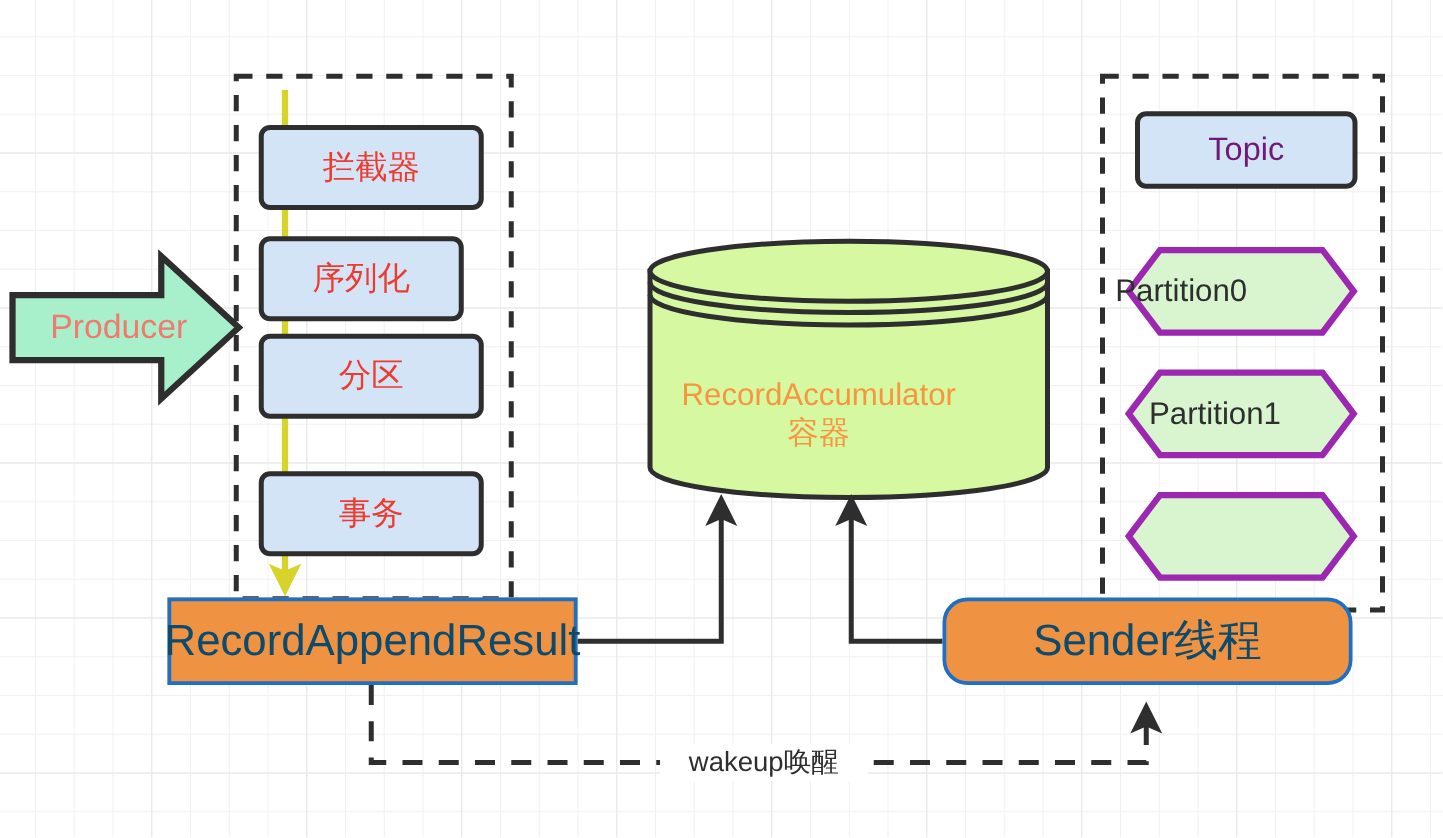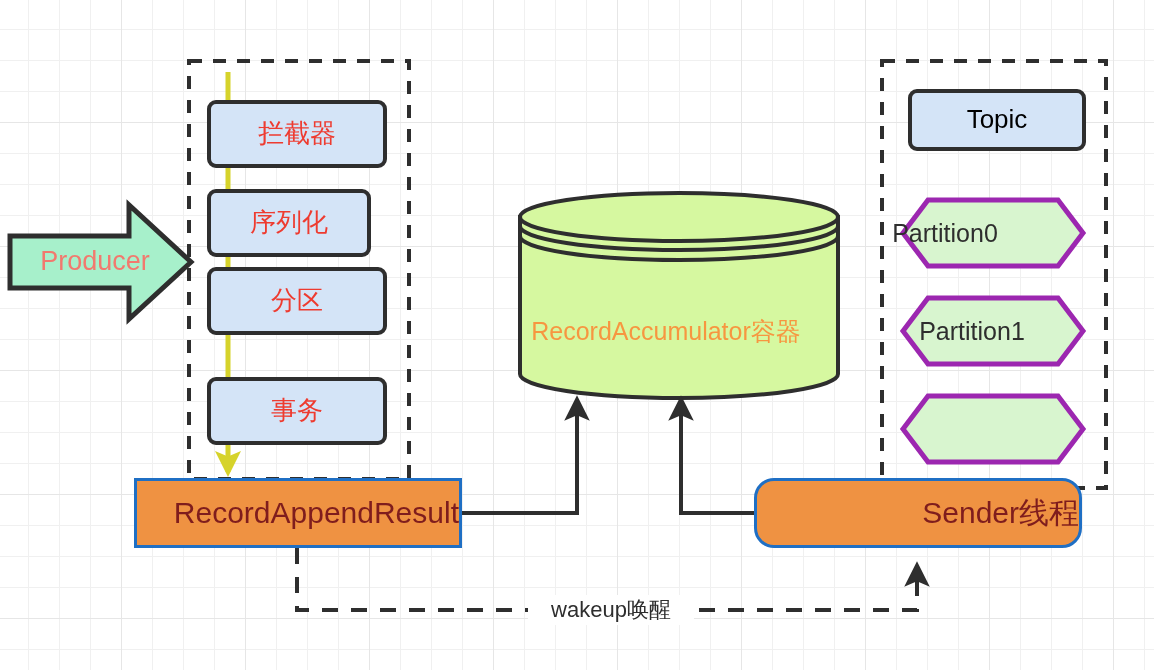--- a/index.html
+++ b/index.html
@@ -53,29 +53,28 @@
     border: 4px solid #2e2e2e;
     border-radius: 9px;
     color: #ee3b30;
     font-size: 26px;
     font-weight: normal;
   }
   .topic-box {
     background: #d4e4f7;
     border: 4px solid #2e2e2e;
     border-radius: 9px;
-    color: #000000;
+    color: #701a75;
     font-size: 26px;
   }
   .orange-box {
     background: #ef9242;
     border: 3px solid #1f6fc4;
-    color: #7f1d1d;
-    font-size: 30px;
-    justify-content: flex-end;
+    color: #0c4a6e;
+    font-size: 35px;
   }
   .hexlabel {
     color: #2e2e2e;
     font-size: 25px;
     z-index: 4;
   }
   .cyl-label {
     color: #f79640;
     font-size: 25px;
     z-index: 4;
@@ -148,21 +147,21 @@
   </div>
 
   <div class="node stage-box" style="left:207px; top:267px; width:180px; height:68px;">
     <span>分区</span>
   </div>
 
   <div class="node stage-box" style="left:207px; top:377px; width:180px; height:68px;">
     <span>事务</span>
   </div>
 
-  <div class="node cyl-label" style="left:516px; top:295px; width:300px; height:72px; flex-direction:row;align-items:center;">
+  <div class="node cyl-label" style="left:505px; top:295px; width:300px; height:72px; flex-direction:column;align-items:center;">
     <span>RecordAccumulator</span>
     <span>容器</span>
   </div>
 
   <div class="node topic-box" style="left:908px; top:89px; width:178px; height:62px;">
     <span>Topic</span>
   </div>
 
   <div class="node hexlabel" style="left:855px; top:216px; width:180px; height:34px;">Partition0</div>
 

